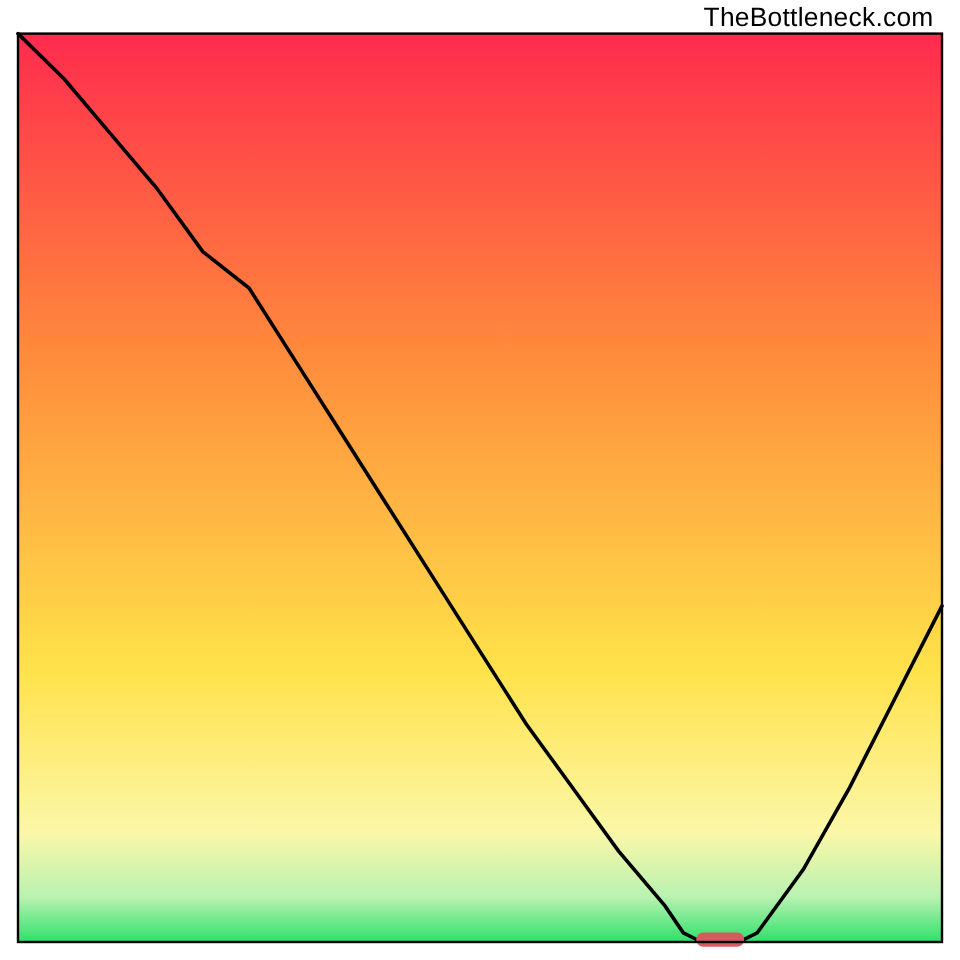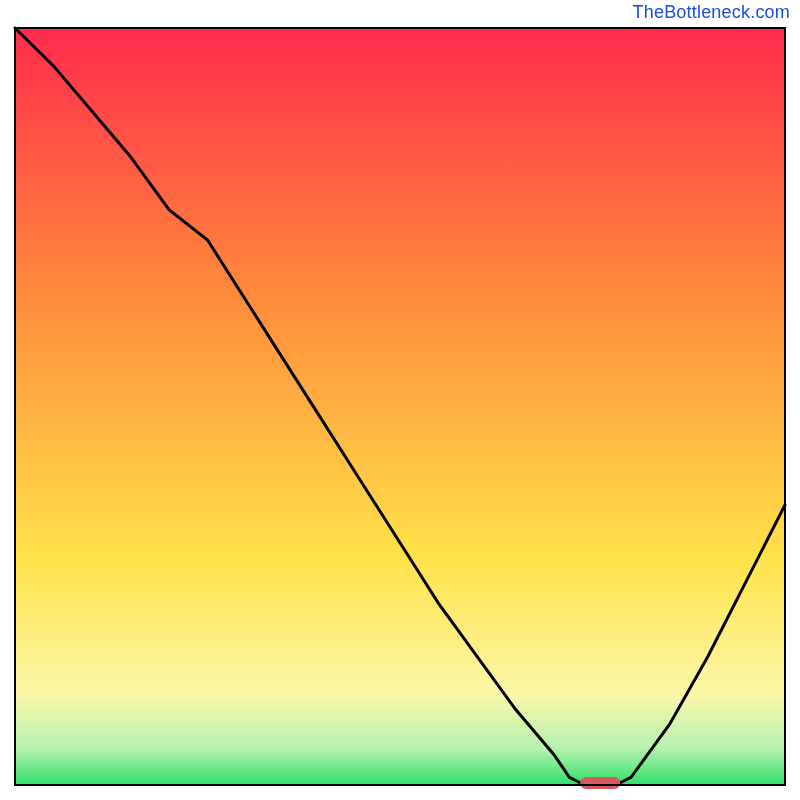--- a/index.html
+++ b/index.html
@@ -11,25 +11,25 @@
     overflow: hidden;
   }
   .chart-container {
     position: relative;
     width: 800px;
     height: 800px;
   }
   .watermark {
     position: absolute;
     top: 2px;
-    right: 10px;
+    right: 22px;
     font-family: Arial, Helvetica, sans-serif;
-    font-size: 18px;
+    font-size: 22px;
     font-weight: 500;
-    color: #1d4ed8;
+    color: #000000;
     letter-spacing: 0.2px;
   }
   svg.plot {
     position: absolute;
     left: 0;
     top: 0;
   }
 </style>
 </head>
 <body>

